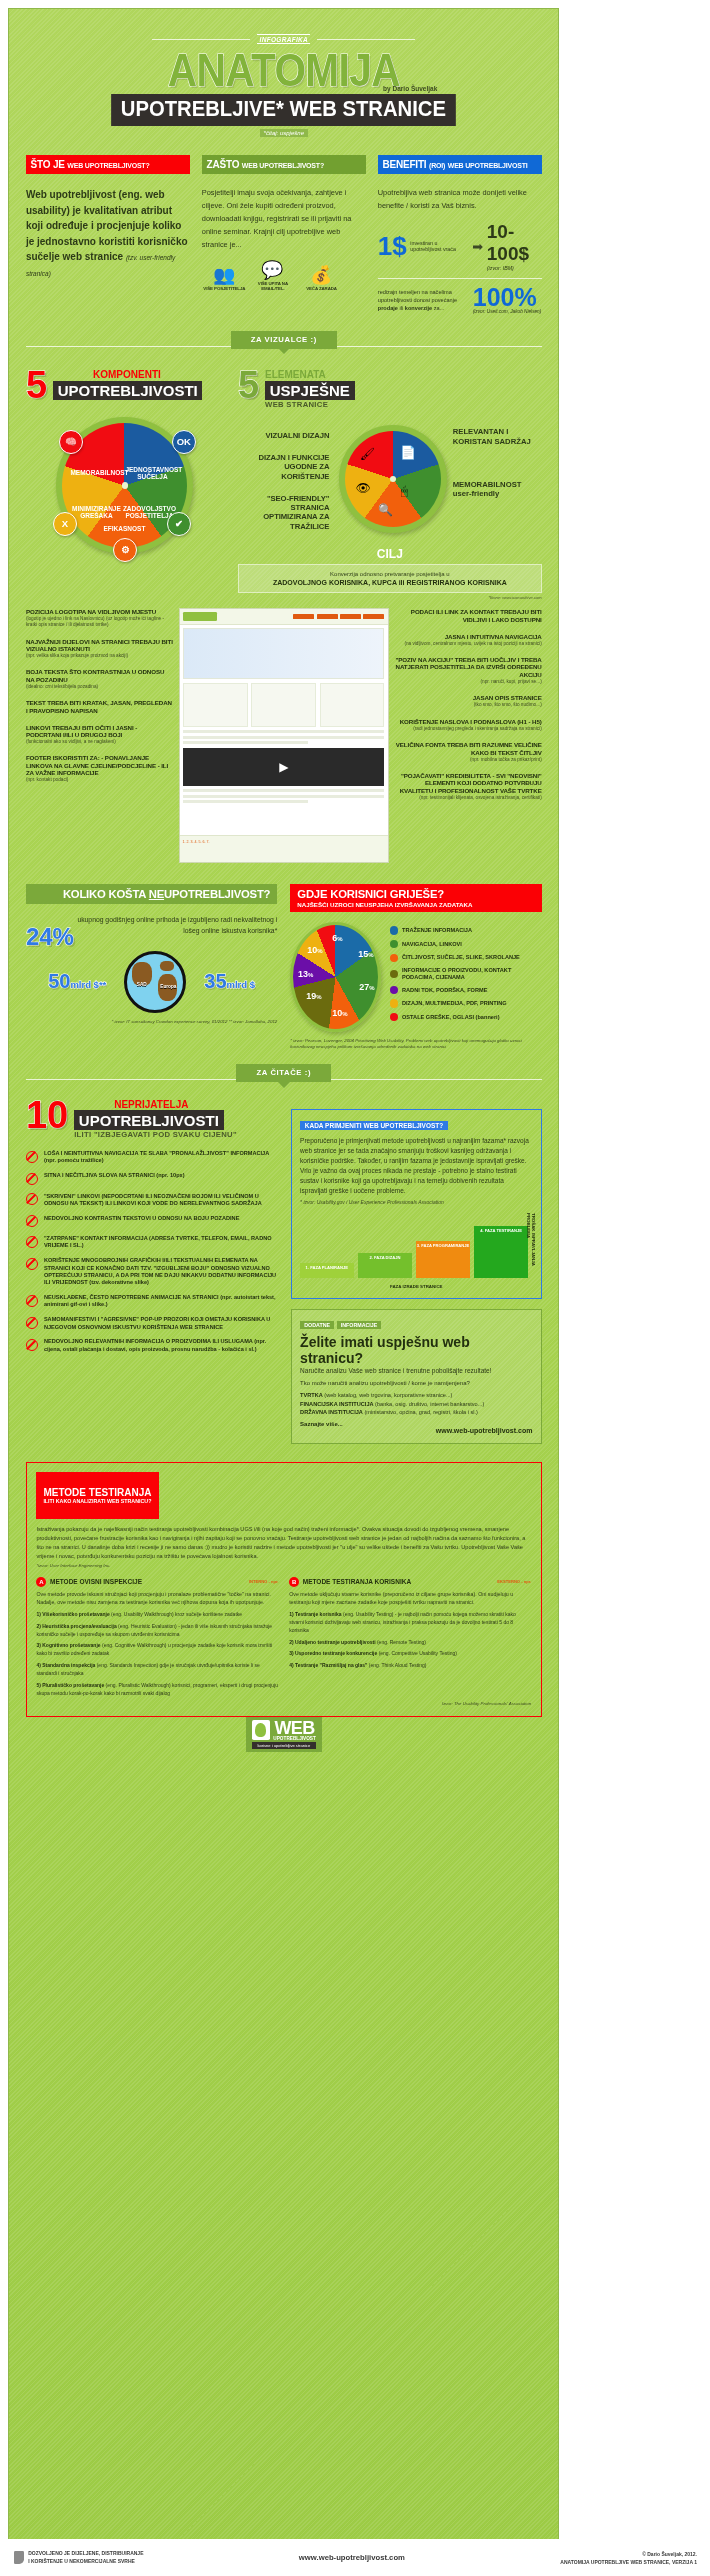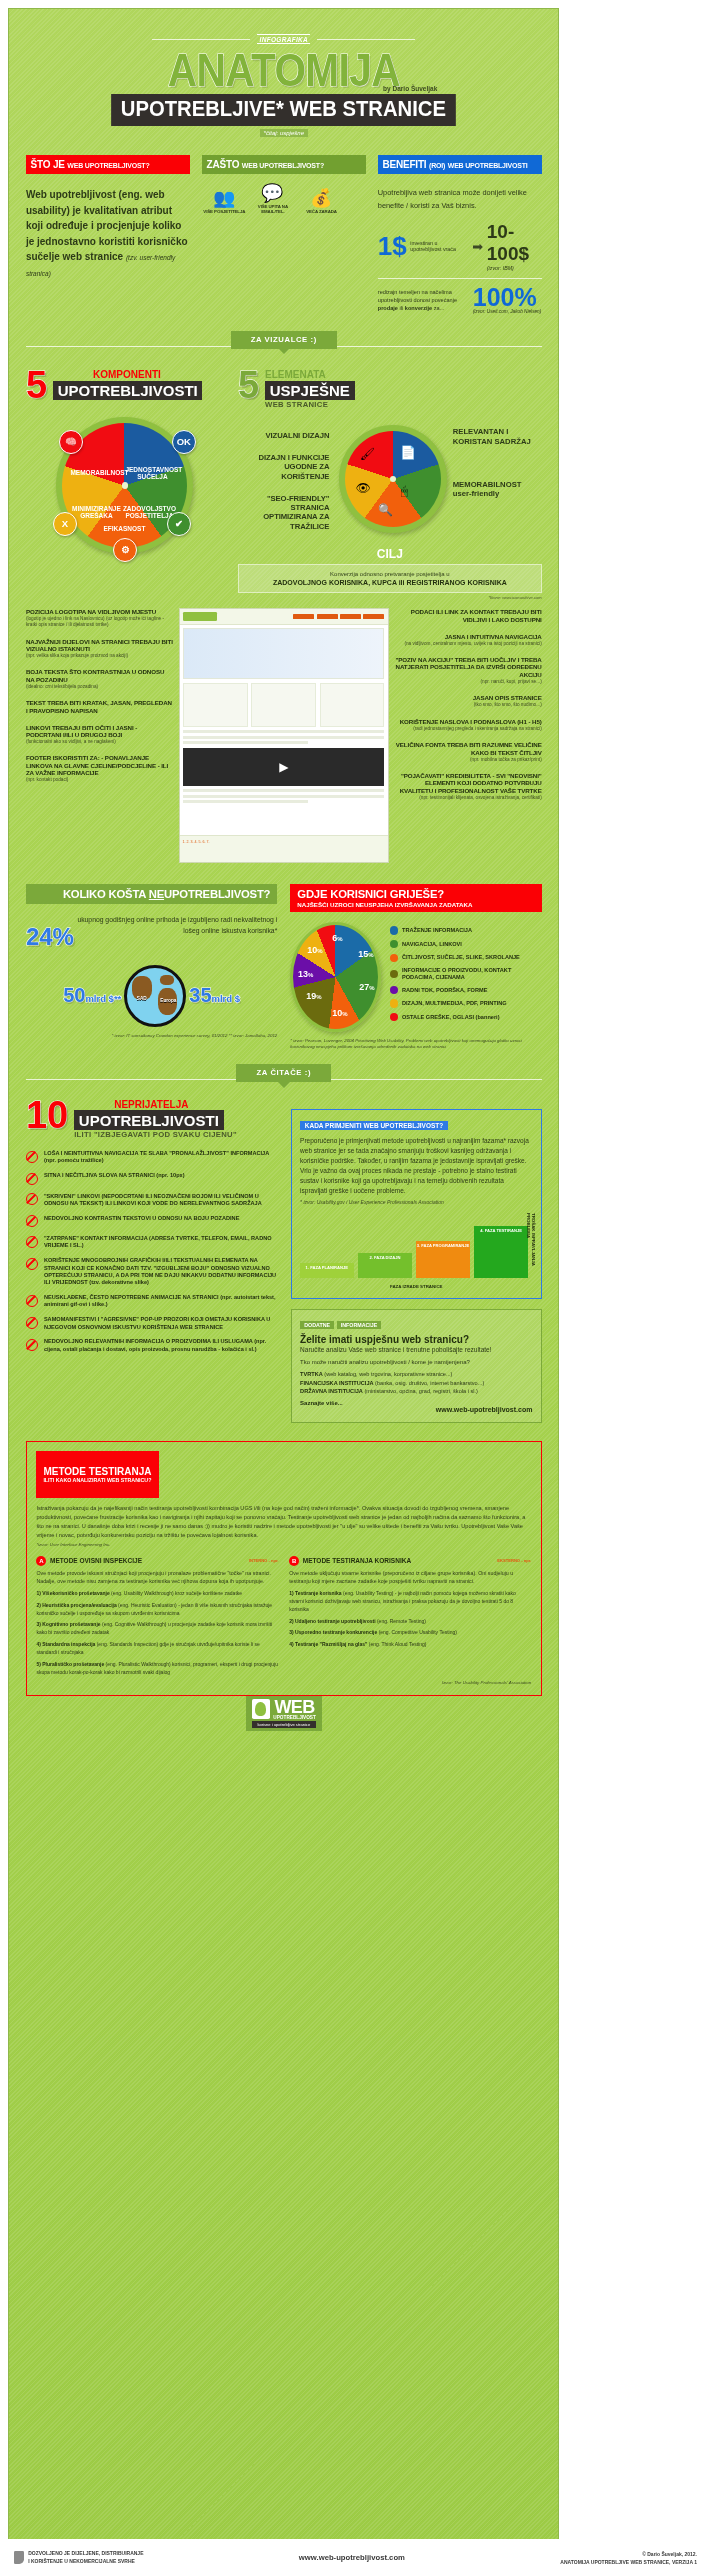--- a/index.html
+++ b/index.html
@@ -155,21 +155,21 @@
   
   .stats { display:flex; gap:13px; margin-top:21px; align-items:flex-start;}
   .stat-hd { color:#fff; font-weight:bold; font-size:11.3px; padding:4.1px 7px; letter-spacing:-0.2px;}
   .stat-hd.grn { background:#7ba93a; }
   .stat-hd.red { background:#fb0005; }
   .stat-hd .sub { display:block; font-size:6.2px; font-weight:bold; letter-spacing:0; margin-top:0.6px;}
   .stat-hd u { text-decoration: underline; }
   .big24 { font-size:39px; font-weight:bold; color:#2f7ae4; line-height:.85; -webkit-text-stroke:1.2px #fff; paint-order: stroke fill; text-shadow:1.8px 2.4px 0 rgba(0,0,0,.13);}
   .big24 span { font-size:24px; }
   .stat-txt { font-size:6.8px; color:#2c3a17; line-height:1.5;}
-  .globe-row { display:flex; align-items:center; justify-content:center; gap:3px; margin-top:16px;}
+  .globe-row { display:flex; align-items:center; justify-content:center; gap:18px; margin-top:2px;}
   .mlrd { font-size:20px; font-weight:bold; color:#2f7ae4; -webkit-text-stroke:1.2px #fff; paint-order: stroke fill; text-shadow:1.2px 1.8px 0 rgba(0,0,0,.13);}
   .mlrd small { font-size:9.5px; }
   .globe { width:62px;height:62px; border-radius:50%; border:3.6px solid #111; background:#7fd2ef; position:relative; overflow:hidden;}
   .globe .land { position:absolute; background:#8a5a22; border-radius:40%;}
   .globe .tag { position:absolute; color:#fff; font-size:4.7px; font-weight:bold; text-shadow:0 0.6px 0.6px #000;}
   .src-note { font-size:4.4px; font-style:italic; color:#3c4a20; line-height:1.4; margin-top:6px;}
 
   .pie2-wrap { display:flex; gap:8.3px; align-items:center; margin-top:9.5px;}
   .pie2 { width:110px;height:110px;border-radius:50%; position:relative; border:3px solid #8fc040; box-shadow:1.2px 2.4px 4.7px rgba(0,0,0,.2);}
   .pie2 .lab { position:absolute; color:#fff; font-weight:bold; font-size:9px; }
@@ -190,21 +190,21 @@
   .kada-txt { font-size:6.5px; color:#2c3a17; line-height:1.55; margin-top:6px;}
   .kada-src { font-size:5px; font-style:italic; color:#3c4a20; margin-top:2.4px;}
 
   .phases { position:relative; height:77px; margin-top:8.3px; }
   .phases .bar { position:absolute; bottom:12px; width:23%; color:#fff; font-weight:bold; font-size:4.1px; text-align:center; padding-top:2.4px;}
   .phases .axl { position:absolute; right:-3.6px; top:0; writing-mode:vertical-rl; font-size:4.4px; font-weight:bold; color:#23300f;}
   .phases .axb { position:absolute; bottom:1.2px; left:0; right:0; text-align:center; font-size:4.4px; font-weight:bold; color:#23300f;}
 
   .infobox { border:0.6px solid #7ba93a; margin-top:9.5px; padding:8.3px; background:rgba(255,255,255,.12);}
   .infobox .ih { background:#7ba93a; color:#fff; font-size:5.3px; font-weight:bold; padding:1.2px 4.1px; display:inline-block;}
-  .infobox .q { font-size:10px; font-weight:bold; color:#23300f; margin-top:4.7px;}
+  .infobox .q { font-size:14px; font-weight:bold; color:#23300f; margin-top:4.7px;}
   .infobox .q2 { font-size:6.5px; color:#2c3a17; margin-top:1.2px;}
   .infobox .p { font-size:6px; color:#2c3a17; margin-top:4.7px; line-height:1.5;}
   .infobox .li { font-size:5.6px; color:#2c3a17; line-height:1.5;}
   .infobox .li b { color:#23300f;}
   .infobox .cta { font-size:6px; font-weight:bold; color:#23300f; margin-top:4.7px;}
   .infobox .url { font-size:7px; font-weight:bold; color:#23300f; text-align:right;}
 
   
   .metode { border:0.6px solid #fb0005; margin-top:18px; padding:9.5px; }
   .metode .mh { background:#fb0005; color:#fff; font-weight:bold; font-size:10px; padding:15px 7px; display:inline-block;}
@@ -271,20 +271,21 @@
         <span>Web upotrebljivost (eng. web usability) je kvalitativan atribut koji određuje i procjenjuje koliko je jednostavno koristiti korisničko sučelje web stranice</span>
         <span class="tiny">(tzv. user-friendly stranica)</span>
       </div>
     </div>
 
     <div class="bx">
       <div class="bx-head green">
         <span>ZAŠTO</span>
         <span class="sm">WEB UPOTREBLJIVOST?</span>
       </div>
+      <div class="bx-body">Posjetitelji imaju svoja očekivanja, zahtjeve i ciljeve. Oni žele kupiti određeni proizvod, downloadati knjigu, registrirati se ili prijaviti na online seminar. Krajnji cilj upotrebljive web stranice je...</div>
       <div class="icons3">
         <div class="ic3">
           <div class="gl">👥</div>
           <div class="lbl">VIŠE POSJETITELJA</div>
         </div>
         <div class="ic3">
           <div class="gl">💬</div>
           <div class="lbl">VIŠE UPITA NA EMAIL/TEL.</div>
         </div>
         <div class="ic3">

